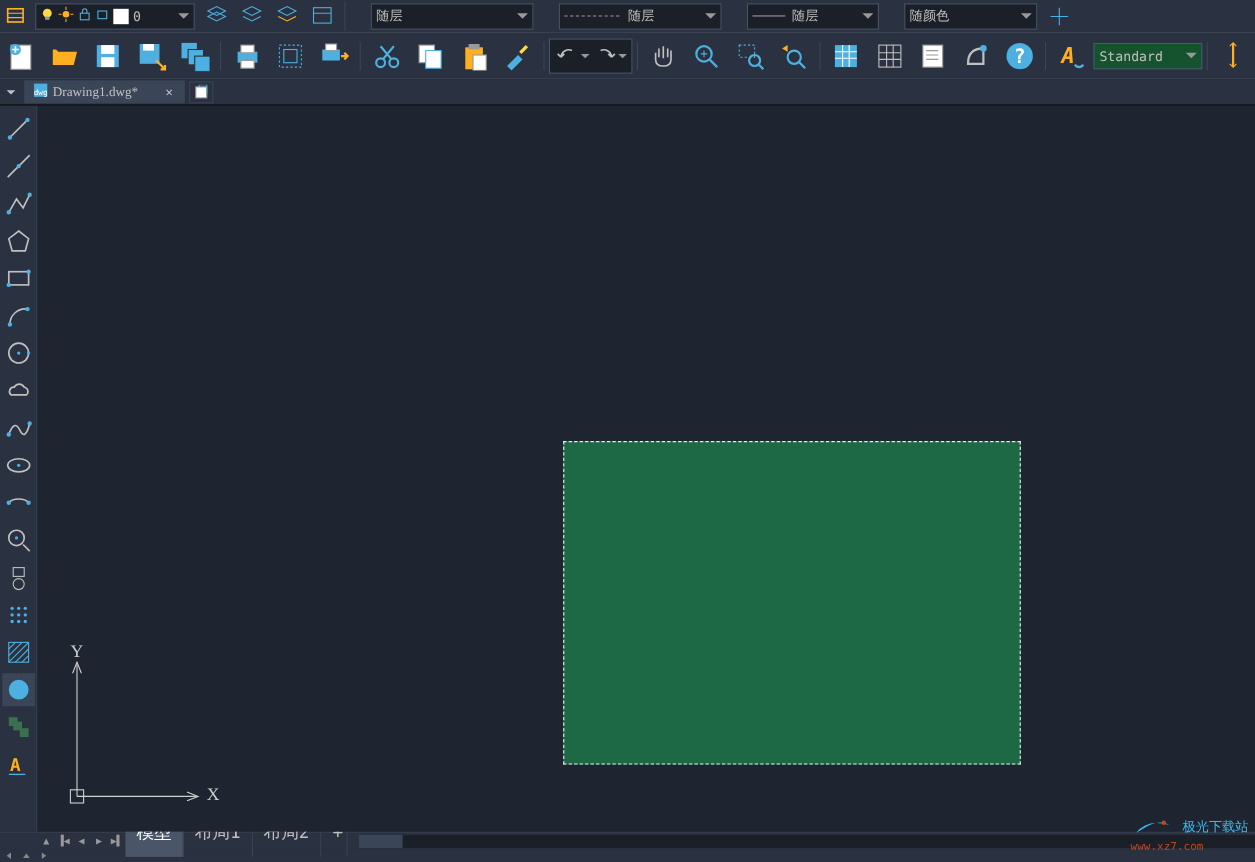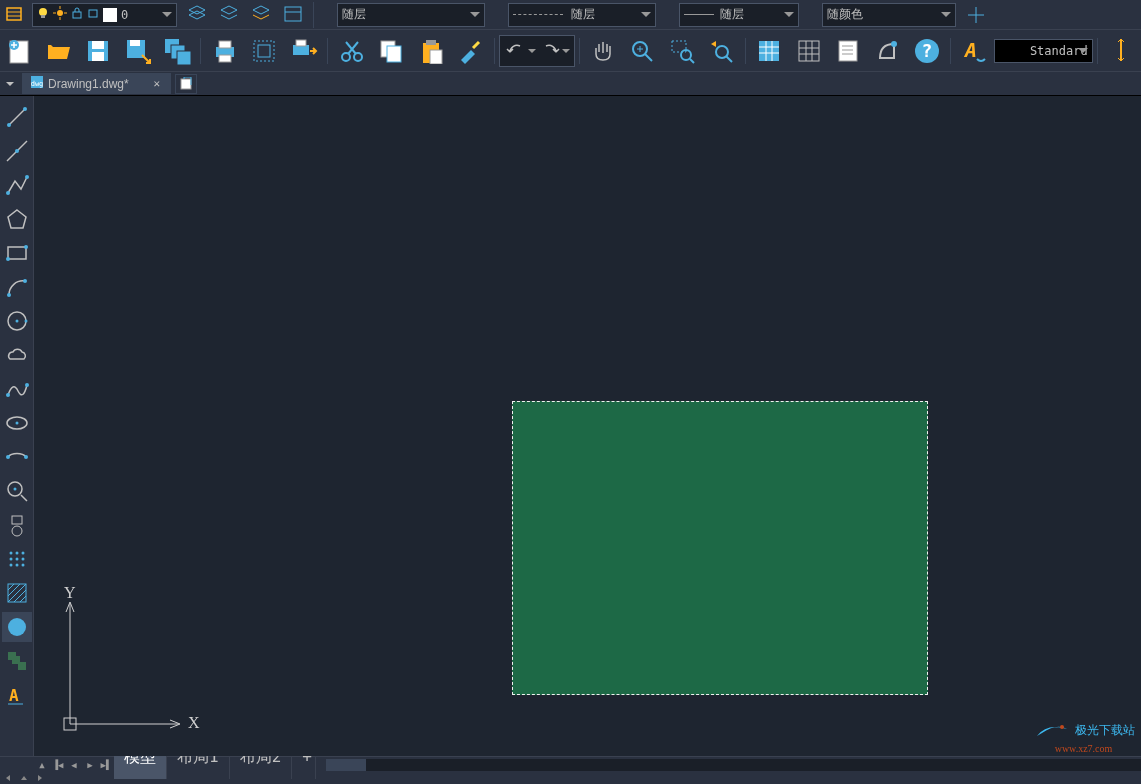--- a/index.html
+++ b/index.html
@@ -235,39 +235,37 @@
 }
 
 
 .ln-dash { width: 50px; border-top: 1px dashed #999; }
 .ln-solid { width: 30px; border-top: 1px solid #999; }
 
 
 .watermark {
   position: absolute;
   right: 6px;
-  bottom: 28px;
+  bottom: 6px;
   font-size: 12px;
   color: #3db9f0;
-  text-align: center;
+  text-align: left;
   line-height: 14px;
-  font-family: Liberation Serif, serif;
 }
 .watermark .r2 { color: #c0481d; font-size: 10px; }
 
 .text-style-combo {
   width: 100px;
-  background: #000000;
+  background: #14532d;
   border: 1px solid #4a5568;
   height: 24px;
   display: flex;
   align-items: center;
   padding: 0 4px;
   position: relative;
-  justify-content: flex-end;
 }
 .text-style-combo .dd {
   position: absolute;
   right: 4px;
   width: 0; height: 0;
   border-left: 5px solid transparent;
   border-right: 5px solid transparent;
   border-top: 5px solid #999;
 }
 
@@ -363,21 +361,21 @@
   <div class="combo prop-combo">
     <span class="ln-dash"></span>
     <span style="margin-left:8px">随层</span>
     <span class="dd"></span>
   </div>
   <div class="combo prop-combo" style="width:120px">
     <span class="ln-solid"></span>
     <span style="margin-left:6px">随层</span>
     <span class="dd"></span>
   </div>
-  <div class="combo prop-combo" style="width:134px">
+  <div class="combo prop-combo" style="width:121px">
     <span>随颜色</span>
     <span class="dd"></span>
   </div>
   <div class="tb-icon">
     <svg width="20" height="20">
         <path d="M10 2 L10 18 M2 10 L18 10" stroke="#4db0e0"></path>
       </svg>
   </div>
 </div>
 
@@ -572,21 +570,21 @@
   <div class="tab-drop">
     <svg width="10" height="10">
         <path d="M1 3 L5 7 L9 3" fill="#c0c0c0"></path>
       </svg>
   </div>
   <div class="file-tab">
     <span><svg width="14" height="14">
           <rect x="1" y="1" width="12" height="12" fill="#4db0e0"></rect>
           <text x="7" y="11" text-anchor="middle" fill="#fff" font-size="7">dwg</text>
         </svg></span>
-    <span style="font-family:Liberation Sans, sans-serif">Drawing1.dwg*</span>
+    <span style="font-family:Liberation Serif, serif">Drawing1.dwg*</span>
     <span class="close">✕</span>
   </div>
   <div class="new-tab">
     <svg width="14" height="14">
         <rect x="2" y="2" width="10" height="10" fill="#fff" stroke="#999"></rect>
         <path d="M5 2 L5 0 L12 0 L12 8" stroke="#4db0e0" fill="none"></path>
       </svg>
   </div>
 </div>
 

